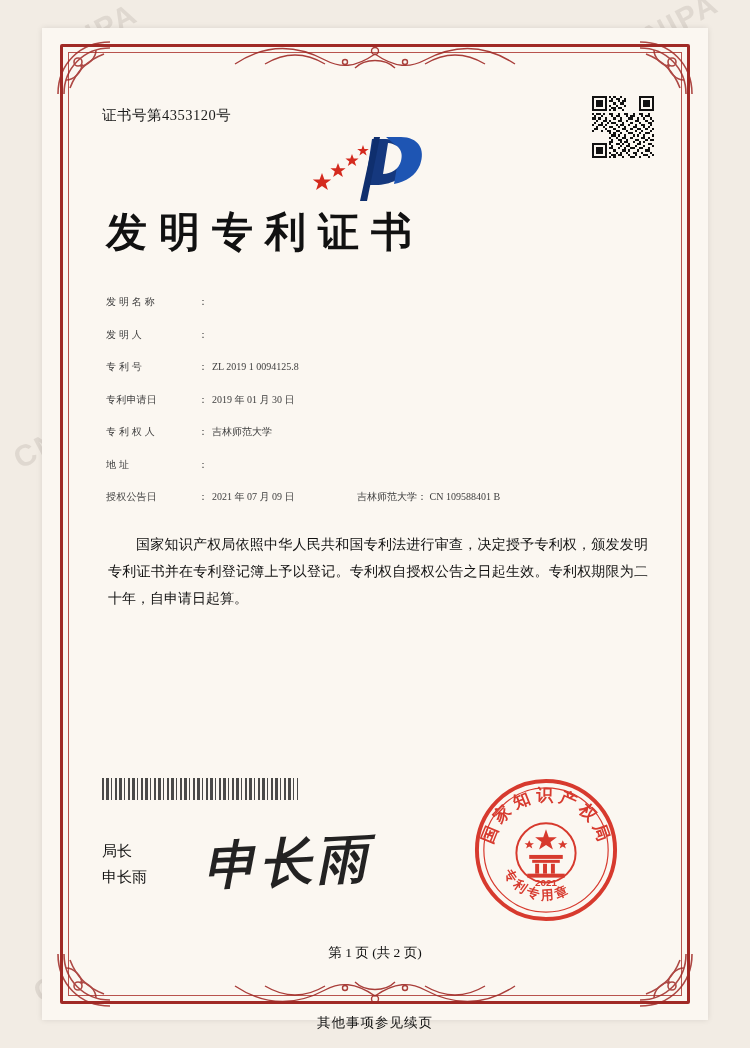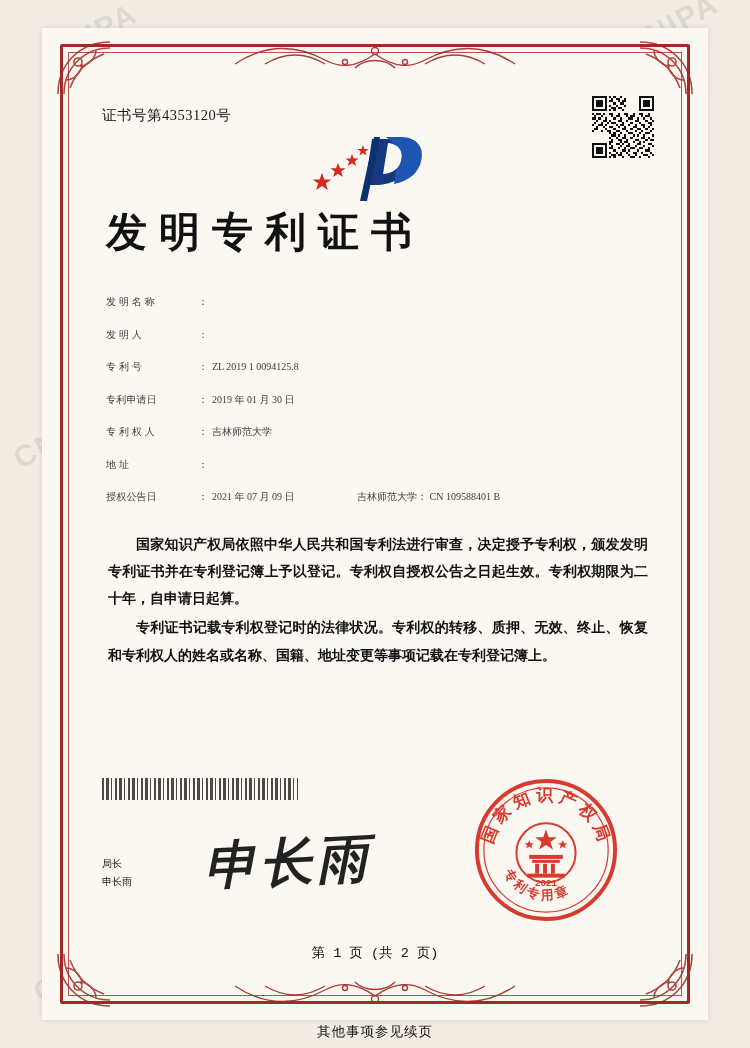--- a/index.html
+++ b/index.html
@@ -178,21 +178,20 @@
     margin-left: 14px;
     margin-right: 8px;
     font-size: 14px;
     color: #111;
     line-height: 1.95;
     text-align: justify;
   }
   .paragraphs p {
     margin: 0 0 2px 0;
     text-indent: 2em;
-    font-weight: bold;
   }
 
   
   .barcode {
     position: absolute;
     left: 8px;
     bottom: 168px;
     width: 196px;
     height: 22px;
     background:
@@ -200,21 +199,21 @@
         #2b2b2b 0px, #2b2b2b 2px, transparent 2px, transparent 4px,
         #2b2b2b 4px, #2b2b2b 7px, transparent 7px, transparent 9px,
         #2b2b2b 9px, #2b2b2b 10px, transparent 10px, transparent 13px);
     opacity: 0.85;
   }
 
   .sign-block {
     position: absolute;
     left: 8px;
     bottom: 78px;
-    font-size: 10px;
+    font-size: 15px;
     color: #111;
     line-height: 1.75;
   }
 
   .signature {
     position: absolute;
     left: 110px;
     bottom: 70px;
     font-size: 52px;
     color: #111;
@@ -237,27 +236,26 @@
   }
   .seal svg { width: 100%; height: 100%; display: block; }
 
   .page-num {
     position: absolute;
     left: 0; right: 0;
     bottom: 6px;
     text-align: center;
     font-size: 13.5px;
     color: #111;
-    font-family: Liberation Mono, monospace;
   }
 
   .footnote {
     position: absolute;
     left: 0; right: 0;
-    bottom: 7px;
+    bottom: 16px;
     text-align: center;
     font-size: 13.5px;
     color: #111;
     letter-spacing: 1px;
   }
 </style>
 </head>
 <body>
 
 <div class="watermark wm1">CNIPA</div>
@@ -594,21 +592,20 @@
           <span>2021 年 07 月 09 日</span>
           <span class="inline-extra">吉林师范大学</span><span>：</span>
           <span>CN 109588401 B</span>
         </span>
       </div>
 
     </div>
 
     <div class="paragraphs">
       <p>国家知识产权局依照中华人民共和国专利法进行审查，决定授予专利权，颁发发明专利证书并在专利登记簿上予以登记。专利权自授权公告之日起生效。专利权期限为二十年，自申请日起算。</p>
-      <p>专利证书记载专利权登记时的法律状况。专利权的转移、质押、无效、终止、恢复和专利权人的姓名或名称、国籍、地址变更等事项记载在专利登记簿上。</p>
     </div>
 
     <div class="barcode"></div>
 
     <div class="sign-block">
       <div>局长</div>
       <div>申长雨</div>
     </div>
 
     <div class="signature">申长雨</div>

